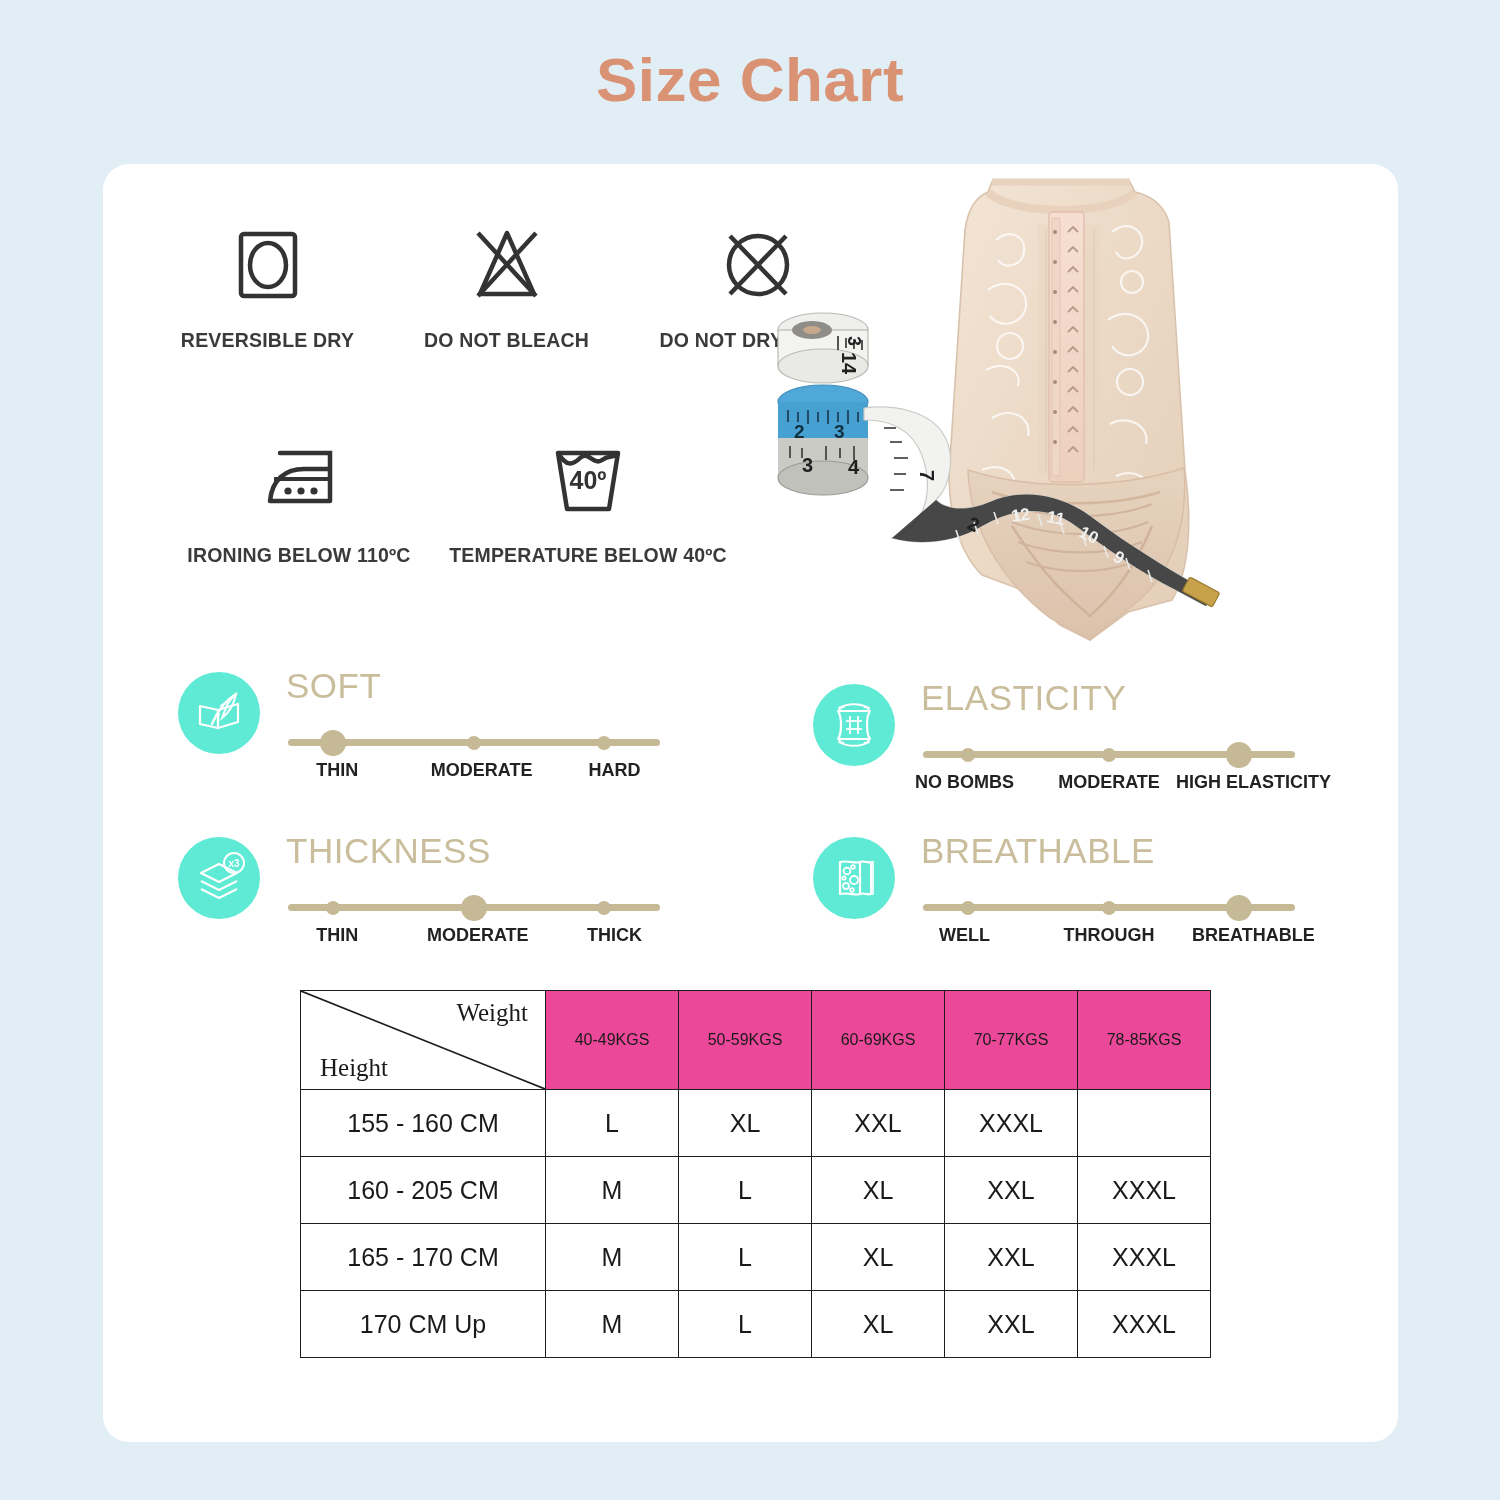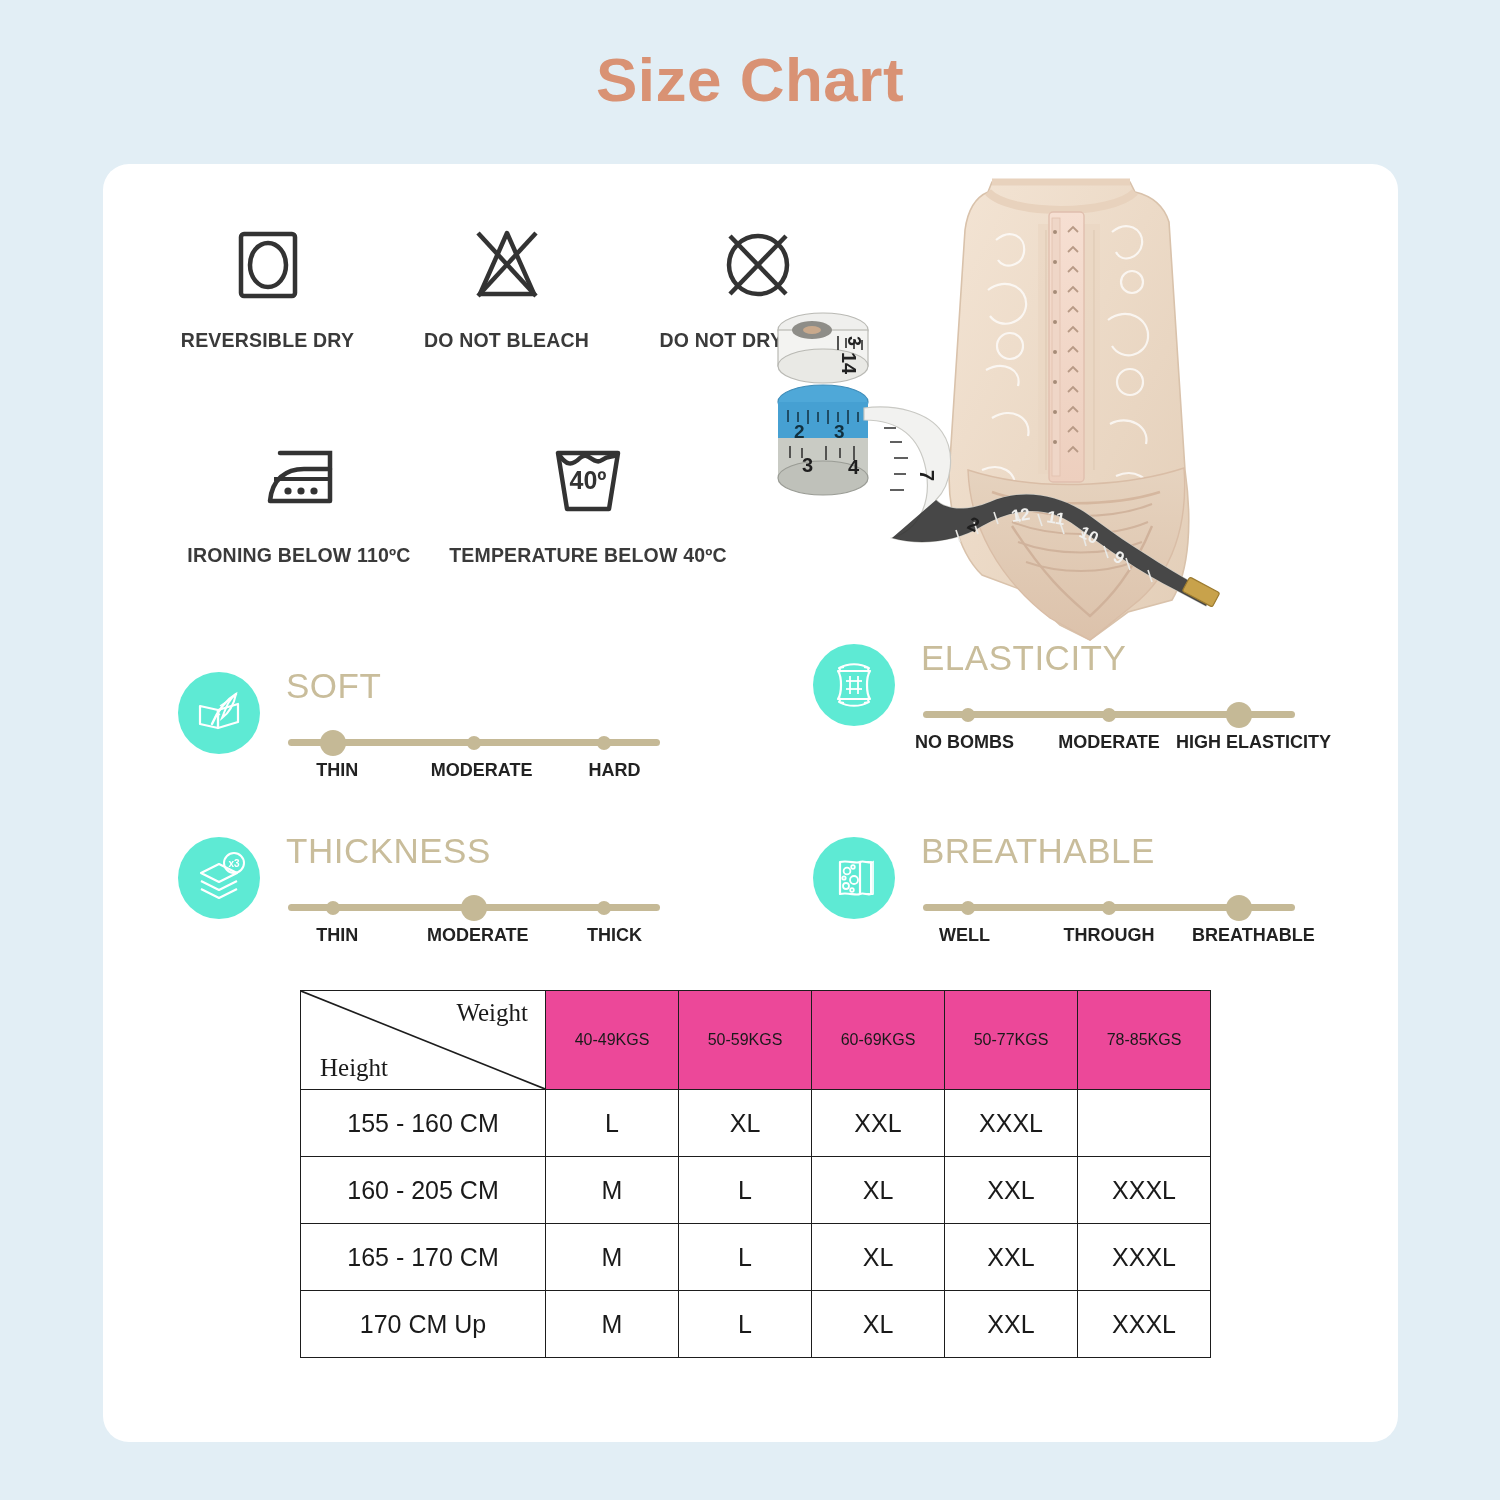--- a/index.html
+++ b/index.html
@@ -40,21 +40,21 @@
 
   
   .product{
     position:absolute;left:760px;top:170px;width:600px;height:490px;
     pointer-events:none;
   }
 
   
   .attr{position:absolute;width:530px;height:150px;}
   .attr-a{left:178px;top:660px;}
-  .attr-b{left:813px;top:632px;}
+  .attr-b{left:813px;top:672px;}
   .attr-c{left:178px;top:825px;}
   .attr-d{left:813px;top:825px;}
 
   .attr-circle{
     position:absolute;left:0;top:12px;width:82px;height:82px;border-radius:50%;
     background:#5eead4;display:flex;align-items:center;justify-content:center;
   }
   .attr-title{
     position:absolute;left:108px;top:6px;
     font-size:35px;color:#c9bd9b;letter-spacing:0.5px;
@@ -472,21 +472,21 @@
           <td class="corner">
             <svg class="diag" viewBox="0 0 244 96" preserveAspectRatio="none">
               <line x1="0" y1="0" x2="244" y2="96" stroke="#1d1d1d" stroke-width="1.6"></line>
             </svg>
             <span class="w-lab">Weight</span>
             <span class="h-lab">Height</span>
           </td>
           <td class="wcol">40-49KGS</td>
           <td class="wcol">50-59KGS</td>
           <td class="wcol">60-69KGS</td>
-          <td class="wcol">50-77KGS</td>
+          <td class="wcol">70-77KGS</td>
           <td class="wcol">78-85KGS</td>
         </tr>
 
         <tr>
           <td class="hcell rowhead">155 - 160 CM</td>
           <td>L</td>
           <td>XL</td>
           <td>XXL</td>
           <td>XXXL</td>
           <td></td>

